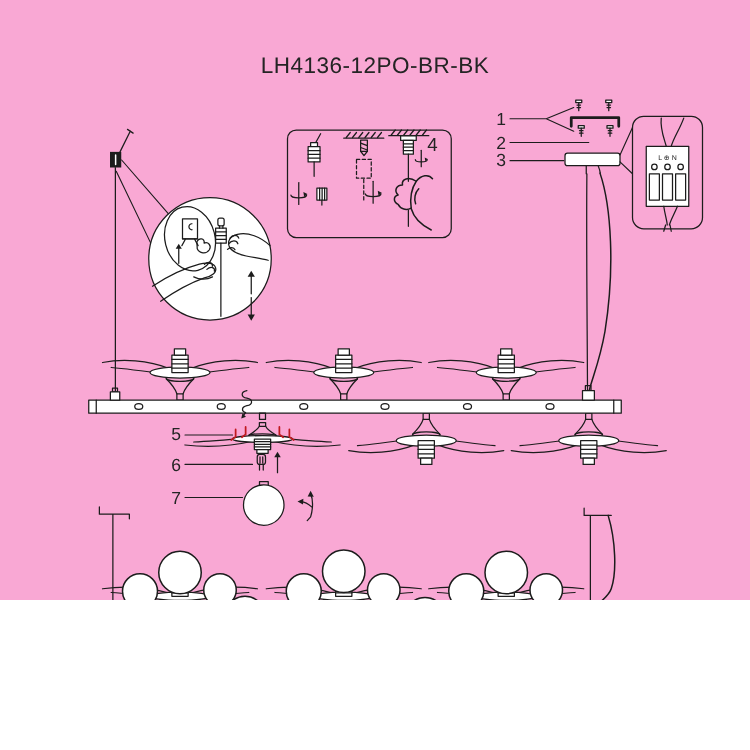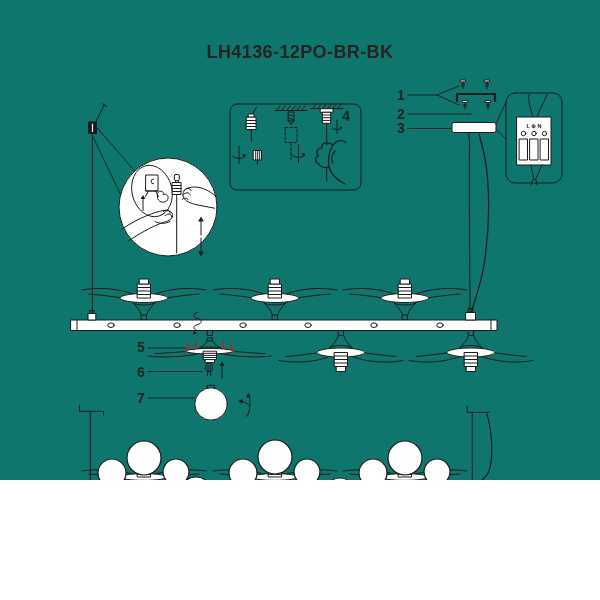--- a/index.html
+++ b/index.html
@@ -1,17 +1,17 @@
 <!DOCTYPE html>
 <html><head>
 <meta charset="utf-8">
 <style>
   html,body{margin:0;padding:0;background:#fff;}
-  .sheet{position:relative;width:600px;height:480px;background:#0f766e;overflow:hidden;
-         outline:1px solid #e4e4e4;font-family:"Liberation Sans",sans-serif;font-weight:bold;}
+  .sheet{position:relative;width:600px;height:480px;background:#f9a8d4;overflow:hidden;
+         outline:1px solid #e4e4e4;font-family:"Liberation Sans",sans-serif;}
   svg{position:absolute;left:0;top:0;
       stroke:#1c1c1c;fill:none;stroke-width:1;stroke-linecap:round;stroke-linejoin:round;}
   svg *{vector-effect:non-scaling-stroke;}
   text{fill:#242424;stroke:none;font-family:"Liberation Sans",sans-serif;}
   .t18{font-size:18px;letter-spacing:.4px;}
   .t14{font-size:14px;}
   .t15{font-size:15px;}
   .t5{font-size:5.6px;}
   .fw{fill:#ffffff;}
   .fd{fill:#1c1c1c;stroke:none;}

